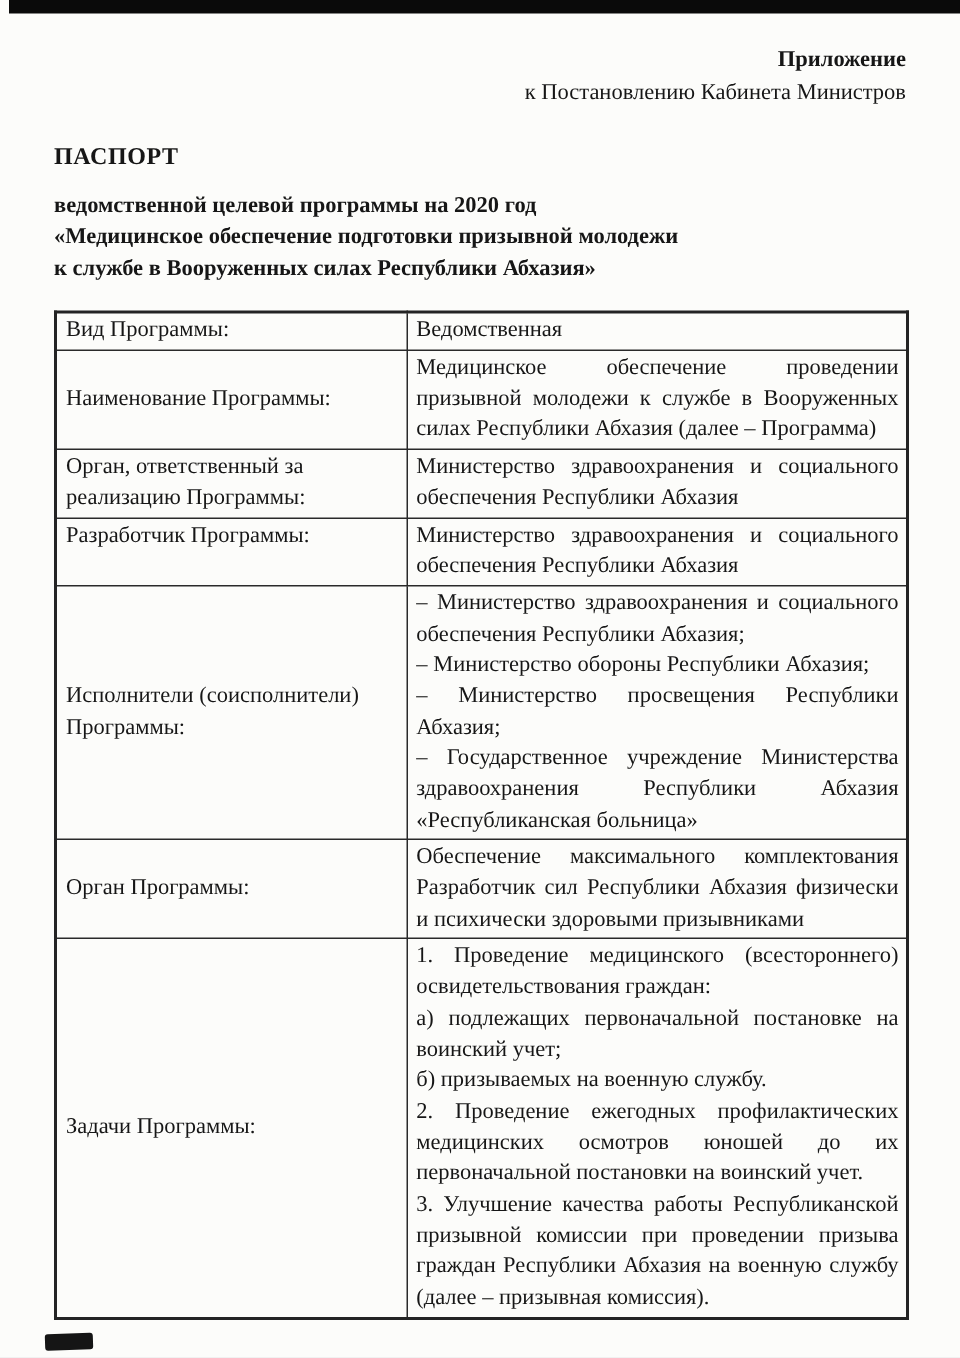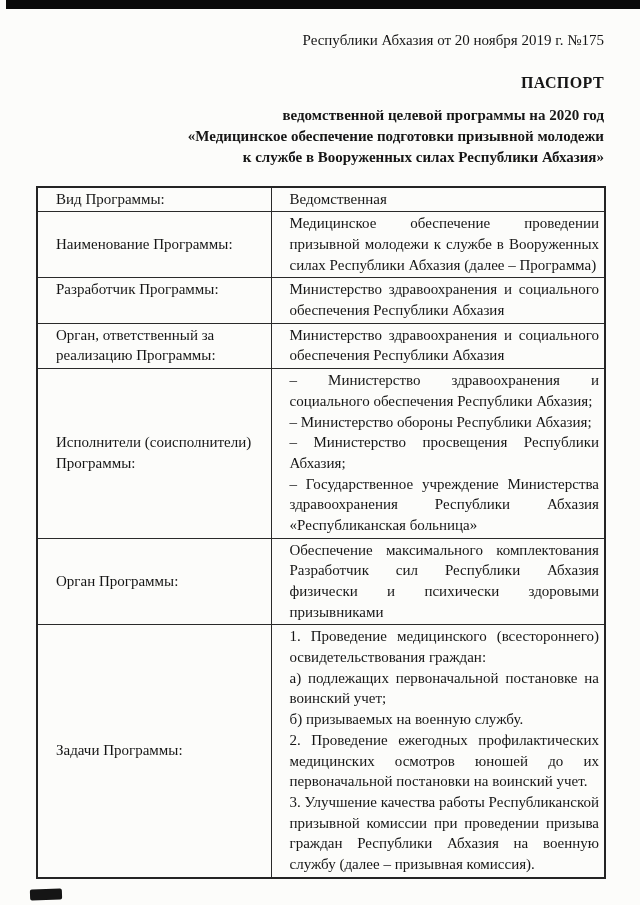--- a/index.html
+++ b/index.html
@@ -24,45 +24,45 @@
   }
   .doc-header {
     margin-top: 30px;
     text-align: right;
     font-size: 15px;
     line-height: 1.45;
   }
   .doc-header .appendix { font-weight: bold; }
   .doc-title {
     margin-top: 22px;
-    text-align: right;
+    text-align: left;
     font-size: 16px;
     font-weight: bold;
     letter-spacing: 0.4px;
   }
   .doc-subtitle {
     margin-top: 13px;
-    text-align: right;
+    text-align: left;
     font-weight: bold;
     font-size: 15px;
     line-height: 1.42;
     white-space: pre-line;
   }
   table.passport {
     margin-top: 17px;
     width: 570px;
     border-collapse: collapse;
     table-layout: fixed;
     border: 2px solid #242424;
   }
   table.passport td {
     border: 1.5px solid #2a2a2a;
     font-size: 15px;
     line-height: 1.38;
-    padding: 1px 5px 2px 18px;
+    padding: 1px 5px 2px 6px;
     vertical-align: top;
     font-family: Liberation Serif, serif;
   }
   td.cell-label { width: 234px; }
   td.cell-value {
     text-align: justify;
     white-space: pre-line;
     margin-top: 15px;
   }
   tr.vmid td.cell-label { vertical-align: middle; }
@@ -76,46 +76,47 @@
   }
 </style>
 </head>
 <body>
 
 <div class="page">
 
   <div class="scan-bar-top"></div>
 
   <div class="doc-header">
-    <div>Республики Абхазия от 20 ноября 2019 г. №175</div>
+    <div class="appendix">Приложение</div>
+    <div>к Постановлению Кабинета Министров</div>
   </div>
 
   <div class="doc-title">ПАСПОРТ</div>
 
   <div class="doc-subtitle">ведомственной целевой программы на 2020 год
 «Медицинское обеспечение подготовки призывной молодежи
 к службе в Вооруженных силах Республики Абхазия»</div>
 
   <table class="passport">
     <tbody>
       <tr>
         <td class="cell-label">Вид Программы:</td>
         <td class="cell-value">Ведомственная</td>
       </tr>
       <tr class="vmid">
         <td class="cell-label">Наименование Программы:</td>
         <td class="cell-value">Медицинское обеспечение проведении призывной молодежи к службе в Вооруженных силах Республики Абхазия (далее – Программа)</td>
       </tr>
       <tr>
+        <td class="cell-label">Орган, ответственный за реализацию Программы:</td>
+        <td class="cell-value">Министерство здравоохранения и социального обеспечения  Республики Абхазия</td>
+      </tr>
+      <tr>
         <td class="cell-label">Разработчик Программы:</td>
         <td class="cell-value">Министерство здравоохранения и социального обеспечения Республики Абхазия</td>
-      </tr>
-      <tr>
-        <td class="cell-label">Орган, ответственный за реализацию Программы:</td>
-        <td class="cell-value">Министерство здравоохранения и социального обеспечения  Республики Абхазия</td>
       </tr>
       <tr class="vmid">
         <td class="cell-label">Исполнители (соисполнители) Программы:</td>
         <td class="cell-value">– Министерство здравоохранения и социального обеспечения Республики Абхазия;
 – Министерство обороны Республики Абхазия;
 – Министерство просвещения Республики Абхазия;
 – Государственное  учреждение Министерства здравоохранения Республики Абхазия «Республиканская больница»</td>
       </tr>
       <tr class="vmid">
         <td class="cell-label">Орган Программы:</td>

